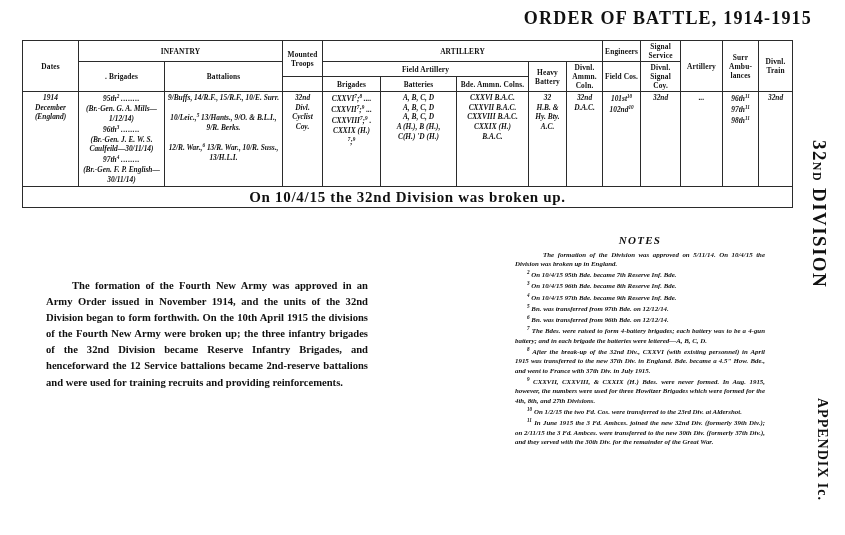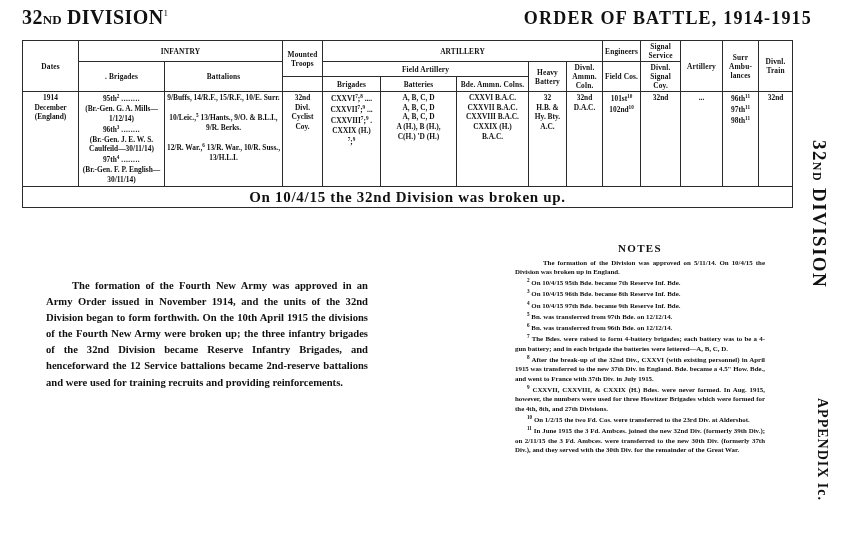--- a/index.html
+++ b/index.html
@@ -83,20 +83,21 @@
   th.grouphead {
     font-size: 8px;
     letter-spacing: 1.1px;
   }
   th.tall { height: 16px; }
   td.cell {
     height: 92px;
     font-size: 7.4px;
     padding-top: 4px;
     line-height: 1.3;
+    font-style: italic;
   }
   td.cell sup, th sup, .sup {
     font-size: 5.2px;
     vertical-align: super;
   }
   .dates-cell {
     font-size: 7.4px;
     line-height: 1.45;
   }
   .brigline {
@@ -119,22 +120,23 @@
     width: 322px;
     font-size: 10.6px;
     line-height: 1.52;
     text-align: justify;
     font-weight: bold;
   }
   .bodytext p { margin: 0; text-indent: 26px; }
 
   .notes {
     position: absolute;
-    left: 515px; top: 242px;
+    left: 515px; top: 234px;
     width: 250px;
+    font-style: italic;
   }
   .notes-title {
     text-align: center;
     font-weight: bold;
     font-size: 11px;
     letter-spacing: 1.3px;
     margin-bottom: 4px;
   }
   .notes-body {
     font-size: 6.9px;
@@ -169,24 +171,20 @@
     font-size: 14px;
     letter-spacing: 1px;
   }
 </style>
 </head>
 <body>
 
 <div class="page">
 
   <div class="masthead">
-    <div class="mast-left">
-      <span>32</span><span class="small-caps">ND</span>
-      <span>DIVISION</span><sup>1</sup>
-    </div>
     <div class="mast-right">ORDER OF BATTLE, 1914-1915</div>
   </div>
 
   <div class="tablewrap">
     <table class="obt">
       <colgroup>
         <col style="width:56px">
         <col style="width:86px">
         <col style="width:118px">
         <col style="width:40px">

